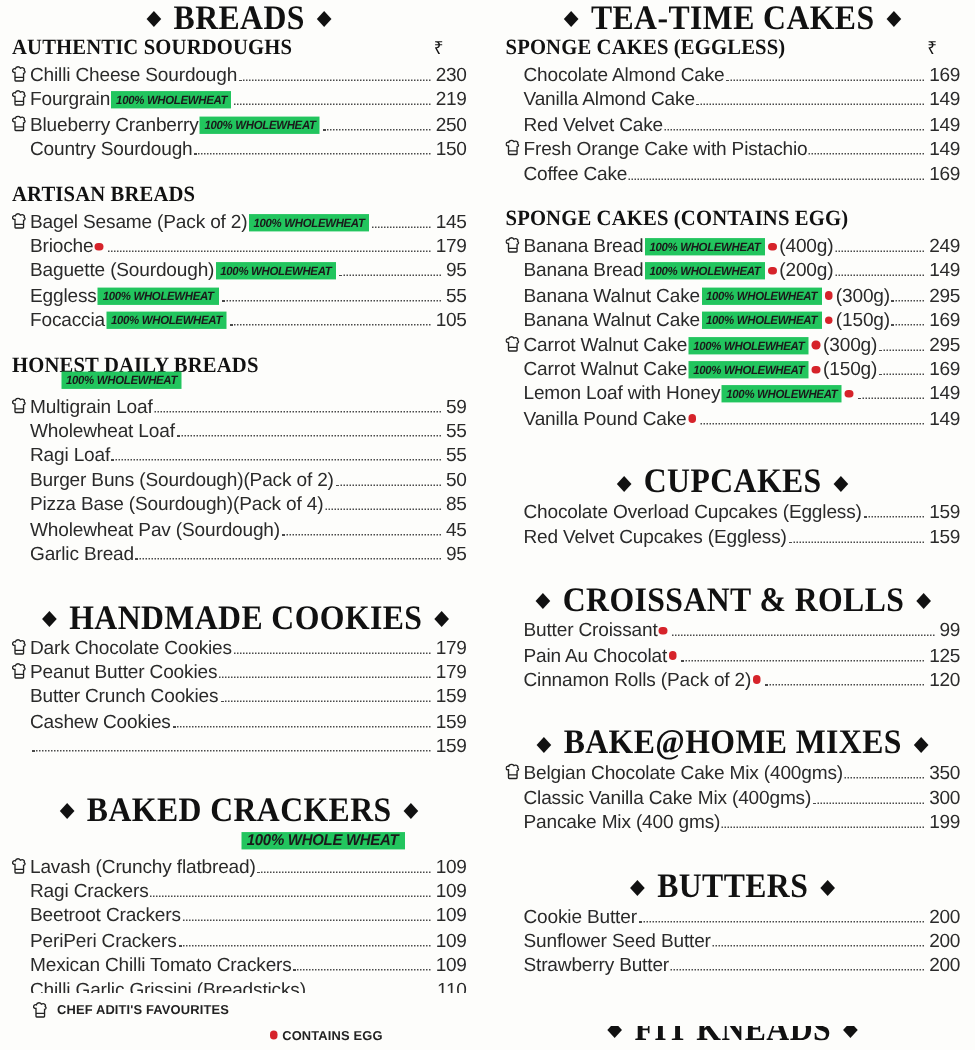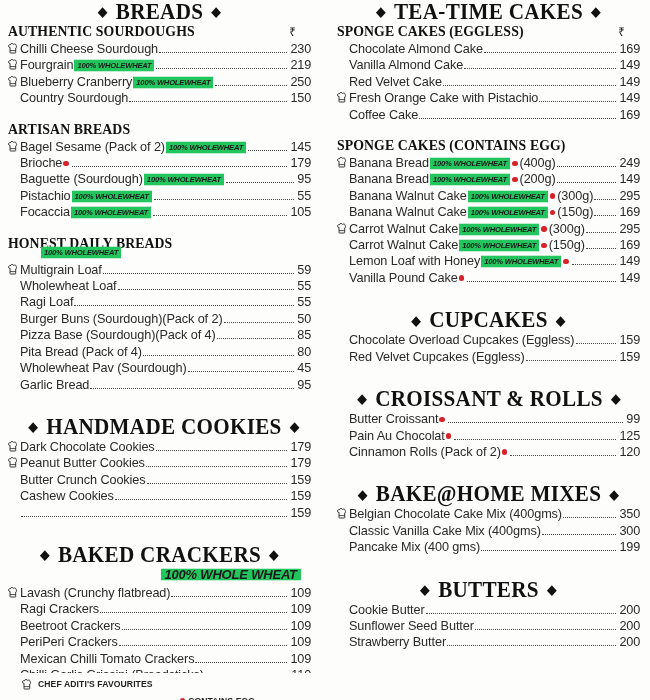--- a/index.html
+++ b/index.html
@@ -148,30 +148,30 @@
     font-size: 7.6px;
     letter-spacing: -0.2px;
     line-height: 9px;
     padding: 1px 3px 1px 3px;
     margin: 0 1px;
     transform: scaleY(1.05);
     position: relative;
     top: -1px;
     white-space: nowrap;
   }
-  .ww.lg { font-size: 13px; padding: 1px 4px; }
+  .ww.lg { font-size: 10px; padding: 1px 4px; }
 
   .sp { margin-bottom: 14px; }
   .sp-lg { margin-bottom: 22px; }
 
   
   .footer {
     position: absolute;
     left: 0;
-    bottom: 5px;
+    bottom: 16px;
     width: 650px;
     height: 22px;
     display: flex;
     align-items: center;
     font-family: "Liberation Sans", sans-serif;
     font-weight: bold;
     font-size: 8.6px;
     letter-spacing: .1px;
     color: #222;
     padding-left: 22px;
@@ -266,21 +266,21 @@
           </div>
           <div class="row">
             <span class="hat empty"></span>
             <span class="name">Baguette (Sourdough)</span>
             <span class="ww">100% WHOLEWHEAT</span>
             <span class="dots"></span>
             <span class="price">95</span>
           </div>
           <div class="row">
             <span class="hat empty"></span>
-            <span class="name">Pistachio</span>
+            <span class="name">Eggless</span>
             <span class="ww">100% WHOLEWHEAT</span>
             <span class="dots"></span>
             <span class="price">55</span>
           </div>
           <div class="row">
             <span class="hat empty"></span>
             <span class="name">Focaccia</span>
             <span class="ww">100% WHOLEWHEAT</span>
             <span class="dots"></span>
             <span class="price">105</span>
@@ -321,26 +321,20 @@
             <span class="hat empty"></span>
             <span class="name">Burger Buns (Sourdough)(Pack of 2)</span>
             <span class="dots"></span>
             <span class="price">50</span>
           </div>
           <div class="row">
             <span class="hat empty"></span>
             <span class="name">Pizza Base  (Sourdough)(Pack of 4)</span>
             <span class="dots"></span>
             <span class="price">85</span>
-          </div>
-          <div class="row">
-            <span class="hat empty"></span>
-            <span class="name">Pita Bread (Pack of 4)</span>
-            <span class="dots"></span>
-            <span class="price">80</span>
           </div>
           <div class="row">
             <span class="hat empty"></span>
             <span class="name">Wholewheat Pav (Sourdough)</span>
             <span class="dots"></span>
             <span class="price">45</span>
           </div>
           <div class="row">
             <span class="hat empty"></span>
             <span class="name">Garlic Bread</span>

